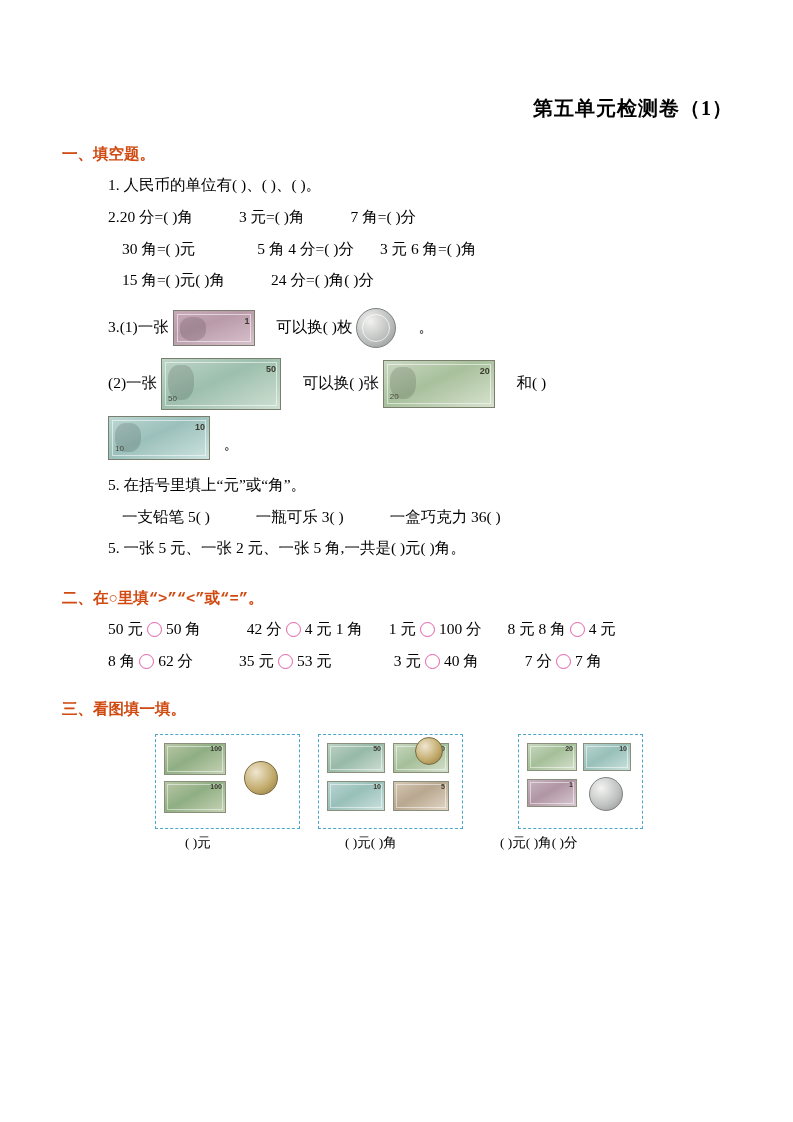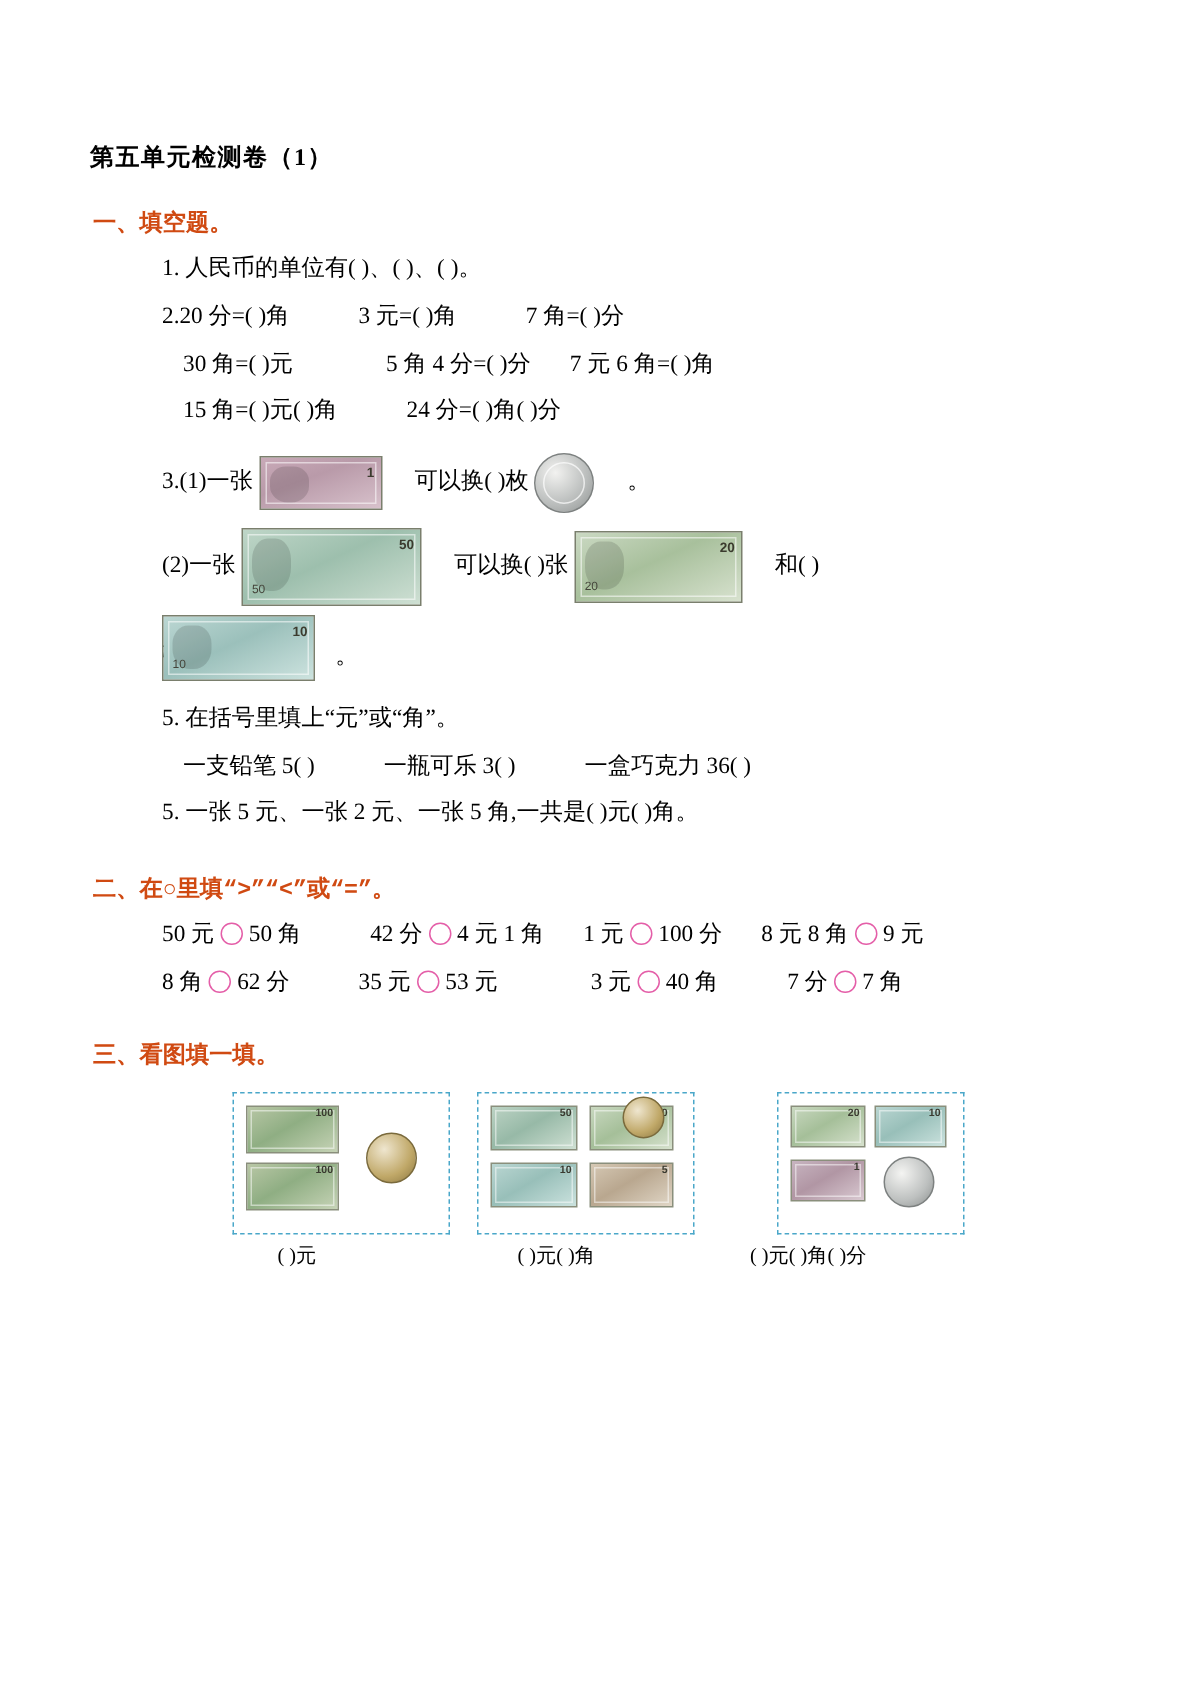--- a/index.html
+++ b/index.html
@@ -16,22 +16,22 @@
     overflow: hidden;
   }
   .page {
     width: 793px;
     height: 1122px;
     position: relative;
     box-sizing: border-box;
     padding: 0 60px;
   }
   .title {
-    text-align: left;
-    font-size: 16px;
+    text-align: right;
+    font-size: 20px;
     font-weight: bold;
     margin-top: 95px;
     letter-spacing: 1px;
   }
   .section-head {
     color: #d04a12;
     font-weight: bold;
     font-size: 15.5px;
     margin-top: 22px;
     margin-bottom: 4px;
@@ -200,21 +200,21 @@
 
   <div class="section-head">一、填空题。</div>
 
   <div class="line">1. 人民币的单位有(      )、(       )、(       )。</div>
 
   <div class="line">
     <span>2.20 分=(      )角</span><span class="sp2"></span><span>3 元=(      )角</span><span class="sp2"></span><span>7 角=(      )分</span>
   </div>
 
   <div class="line indent2">
-    <span>30 角=(      )元</span><span class="sp3"></span><span>5 角 4 分=(      )分</span><span class="sp1"></span><span>7 元 6 角=(      )角</span>
+    <span>30 角=(      )元</span><span class="sp3"></span><span>5 角 4 分=(      )分</span><span class="sp1"></span><span>3 元 6 角=(      )角</span>
   </div>
 
   <div class="line indent2">
     <span>15 角=(      )元(      )角</span><span class="sp2"></span><span>24 分=(      )角(      )分</span>
   </div>
 
   <div class="line" style="margin-top:12px; line-height:1.6;">
     <span>3.(1)一张</span>
     <span class="note n1">
       <span class="inner"></span><span class="portrait"></span>
@@ -260,21 +260,21 @@
 
   <div class="line indent2">
     <span>一支铅笔 5(       )</span><span class="sp2"></span><span>一瓶可乐 3(       )</span><span class="sp2"></span><span>一盒巧克力 36(       )</span>
   </div>
 
   <div class="line">5. 一张 5 元、一张 2 元、一张 5 角,一共是(      )元(      )角。</div>
 
   <div class="section-head" style="margin-top:24px;">二、在○里填“&gt;”“&lt;”或“=”。</div>
 
   <div class="line">
-    <span>50 元</span><span class="circ"></span><span>50 角</span><span class="sp2"></span><span>42 分</span><span class="circ"></span><span>4 元 1 角</span><span class="sp1"></span><span>1 元</span><span class="circ"></span><span>100 分</span><span class="sp1"></span><span>8 元 8 角</span><span class="circ"></span><span>9 元</span>
+    <span>50 元</span><span class="circ"></span><span>50 角</span><span class="sp2"></span><span>42 分</span><span class="circ"></span><span>4 元 1 角</span><span class="sp1"></span><span>1 元</span><span class="circ"></span><span>100 分</span><span class="sp1"></span><span>8 元 8 角</span><span class="circ"></span><span>4 元</span>
   </div>
 
   <div class="line">
     <span>8 角</span><span class="circ"></span><span>62 分</span><span class="sp2"></span><span>35 元</span><span class="circ"></span><span>53 元</span><span class="sp3"></span><span>3 元</span><span class="circ"></span><span>40 角</span><span class="sp2"></span><span>7 分</span><span class="circ"></span><span>7 角</span>
   </div>
 
   <div class="section-head" style="margin-top:22px;">三、看图填一填。</div>
 
   <div class="pic-row">
 

